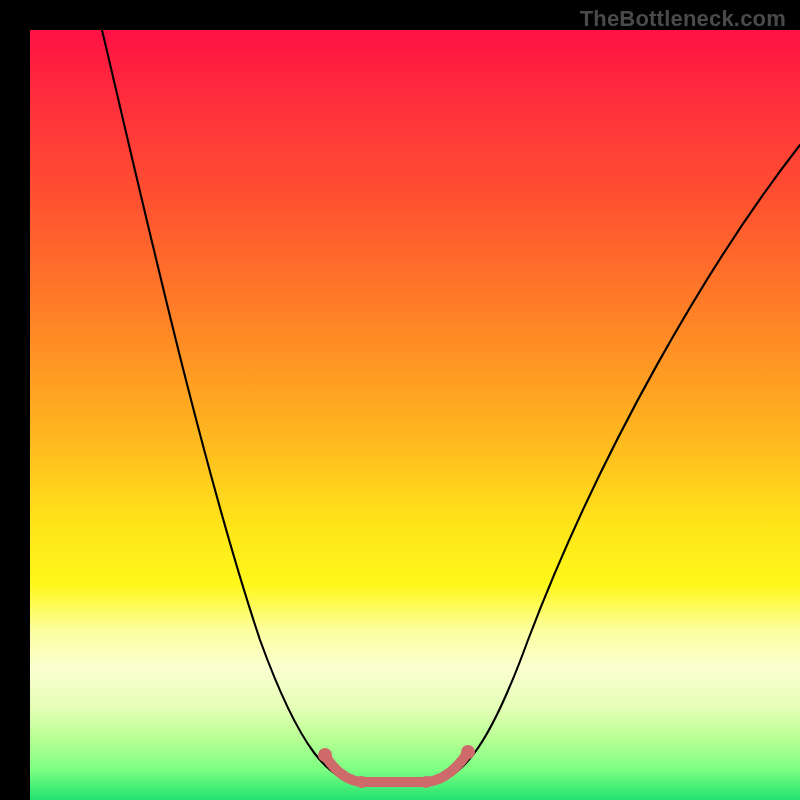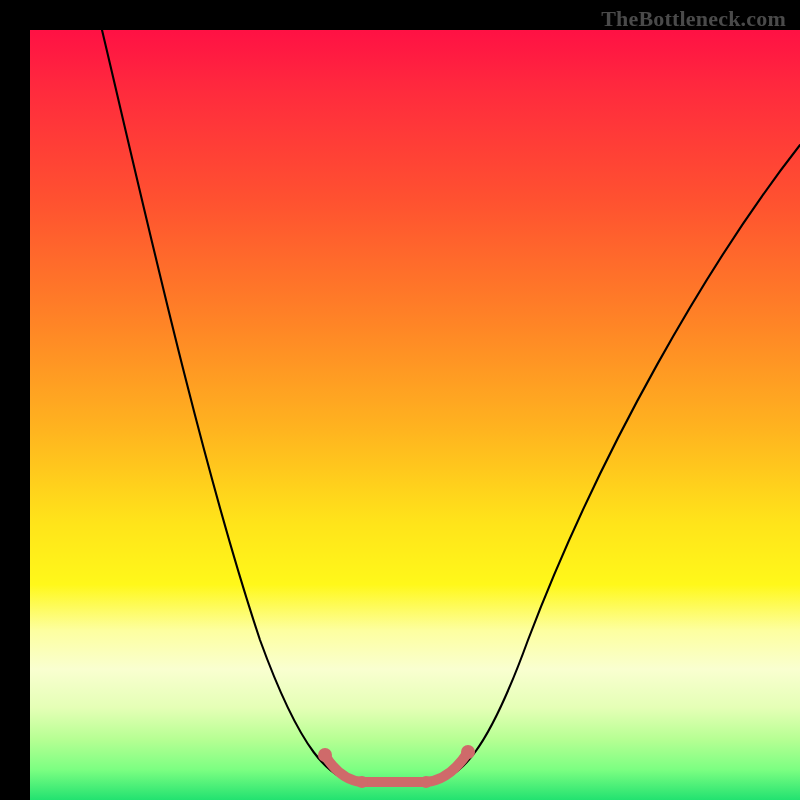--- a/index.html
+++ b/index.html
@@ -9,21 +9,20 @@
     height: 800px;
     background: #000000;
     overflow: hidden;
     font-family: Arial, Helvetica, sans-serif;
   }
   .frame {
     position: relative;
     width: 800px;
     height: 800px;
     background: #000000;
-    font-family: Liberation Serif, serif;
   }
   .watermark {
     position: absolute;
     top: 6px;
     right: 14px;
     color: #4a4a4a;
     font-size: 22px;
     font-weight: 600;
     letter-spacing: 0.2px;
     user-select: none;

